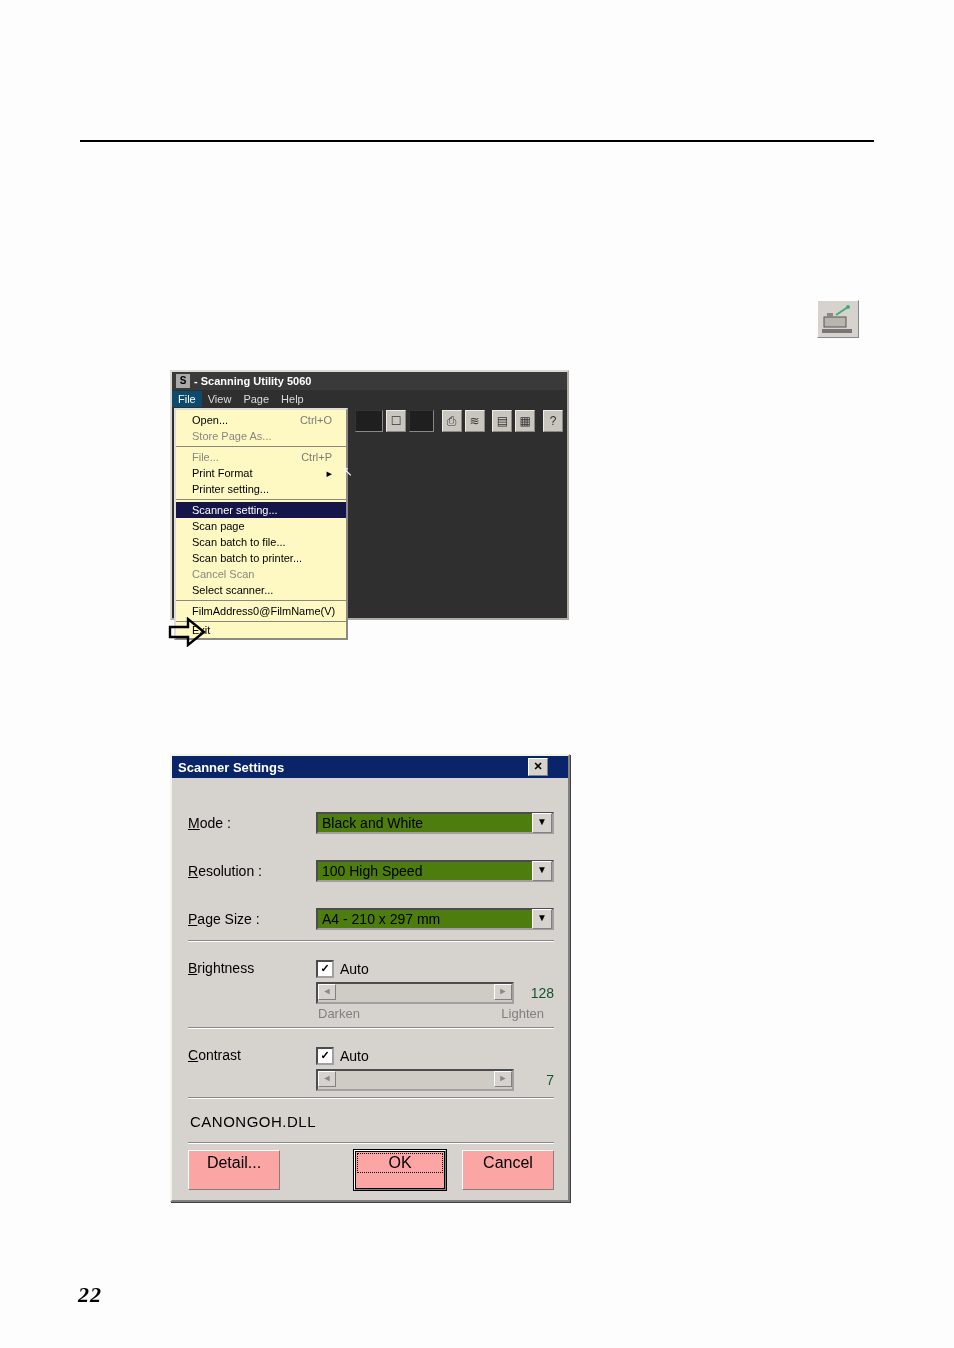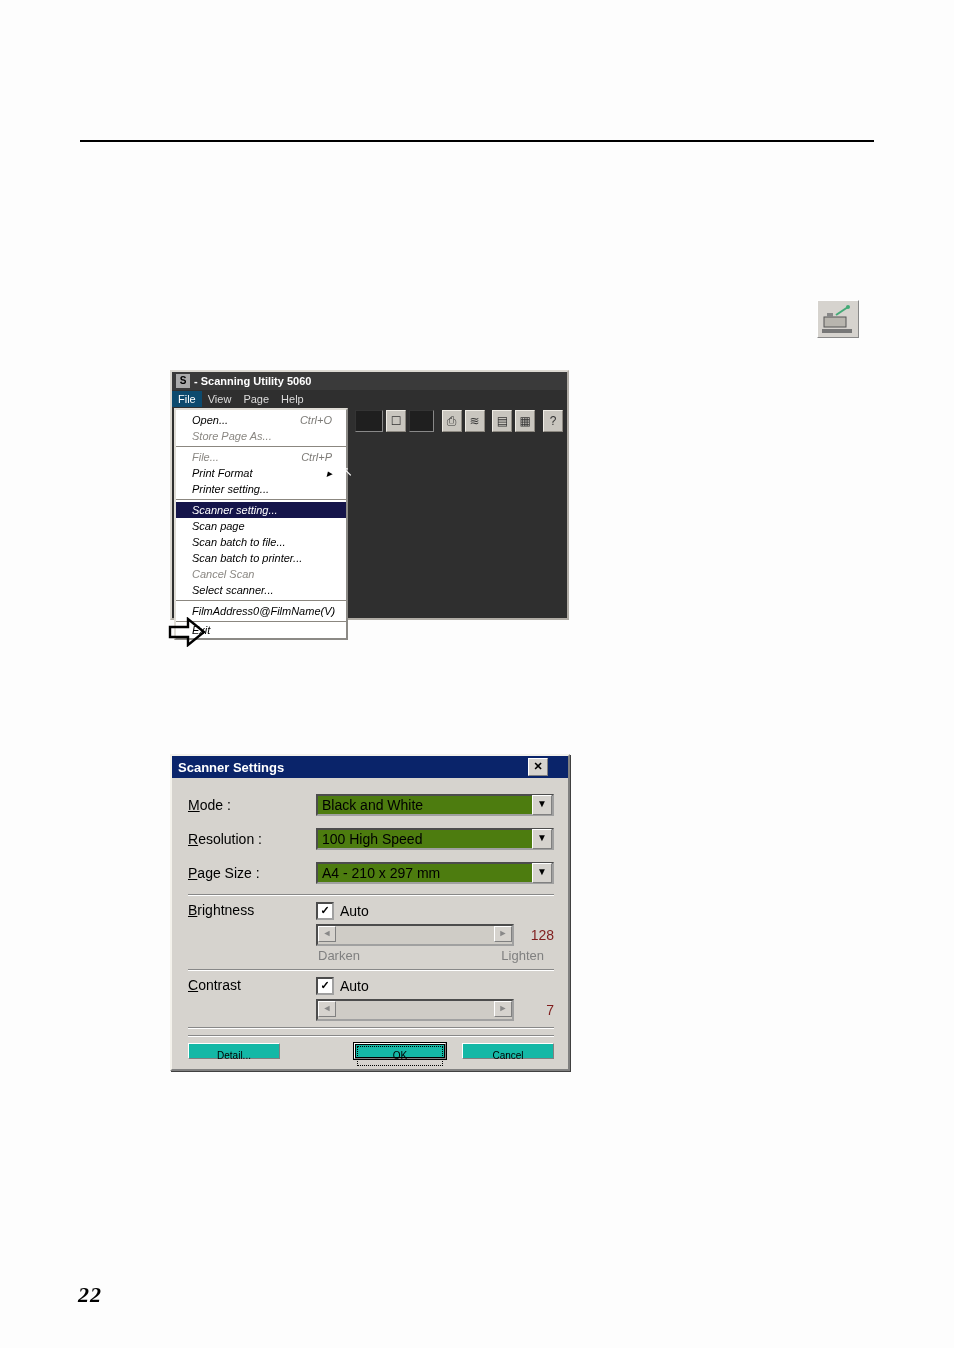--- a/index.html
+++ b/index.html
@@ -90,25 +90,24 @@
   .win1 .menubar .menuitem.open {
     background: #0c4a6e;
     color: #fff;
   }
 
   .win1 .dropdown {
     position: absolute;
     left: 2px;
     top: 36px;
     width: 170px;
-    background: #ffffff;
+    background: #fef9c3;
     border: 2px outset #e0ddd6;
     color: #000;
     font-size: 11px;
-    font-style: italic;
   }
   .win1 .dropdown .section {
     border-bottom: 1px solid #8b8780;
     padding: 2px 0;
   }
   .win1 .dropdown .row {
     display: flex;
     justify-content: space-between;
     padding: 1px 14px 1px 16px;
     line-height: 14px;
@@ -218,20 +217,21 @@
     font-weight: bold;
   }
   .dlg .body {
     padding: 12px 14px 10px 16px;
   }
   .dlg .row {
     display: flex;
     align-items: center;
     min-height: 30px;
     margin-bottom: 4px;
+    margin-top: 18px;
   }
   .dlg .lbl {
     width: 128px;
     font-size: 14px;
   }
   .dlg .lbl .ul { text-decoration: underline; }
   .dlg .combo {
     flex: 1;
     height: 22px;
     background: #4d7c0f;
@@ -304,21 +304,21 @@
     border-top-color: #fff; border-left-color:#fff;
     font-size: 9px; text-align: center; line-height: 12px;
     color: #888;
   }
   .dlg .slider .arrowbtn.left { left: 0; }
   .dlg .slider .arrowbtn.right { right: 0; }
   .dlg .slider-val {
     width: 34px;
     text-align: right;
     font-size: 14px;
-    color: #7f1d1d;
+    color: #14532d;
   }
   .dlg .sublabels {
     display: flex;
     justify-content: space-between;
     font-size: 13px;
     color: #808080;
     padding: 0 10px 0 2px;
     margin-top: 2px;
   }
 
@@ -329,27 +329,27 @@
   }
 
   .dlg .button-row {
     display: flex;
     align-items: center;
     gap: 16px;
     margin-top: 4px;
   }
   .dlg .btn {
     min-width: 92px;
-    height: 16px;
-    background: #14b8a6;
+    height: 40px;
+    background: #fca5a5;
     border: 1px solid #808080;
     border-top-color: #fff; border-left-color:#fff;
     text-align: center;
     line-height: 24px;
-    font-size: 10px;
+    font-size: 16px;
     box-sizing: border-box;
   }
   .dlg .btn.default {
     outline: 1px solid #000;
     box-shadow: inset 0 0 0 1px #000;
   }
   .dlg .btn.default .inner-dotted {
     border: 1px dotted #000;
     margin: 2px;
     height: 18px;
@@ -532,20 +532,21 @@
             <span class="arrowbtn left">◄</span>
             <span class="arrowbtn right">►</span>
           </div>
           <div class="slider-val">7</div>
         </div>
       </div>
     </div>
 
     <div class="sep"></div>
 
+    <div class="dllname">CANONGOH.DLL</div>
 
     <div class="sep"></div>
 
     <div class="button-row">
       <div class="btn"><span class="ul">D</span>etail...</div>
       <div class="spacer-flex"></div>
       <div class="btn default">
         <div class="inner-dotted">OK</div>
       </div>
       <div class="btn">Cancel</div>

